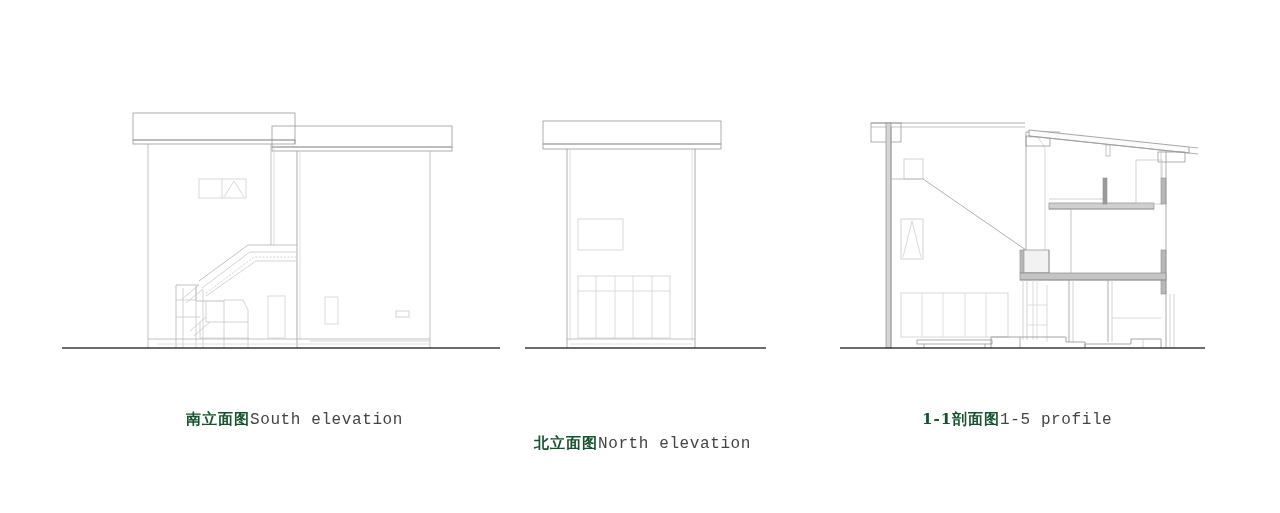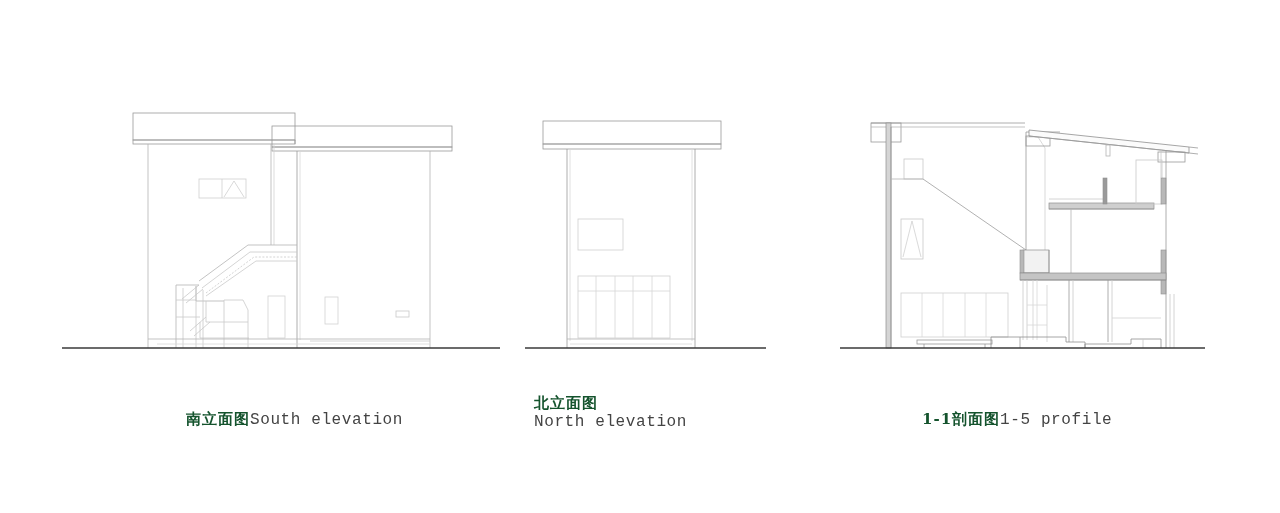--- a/index.html
+++ b/index.html
@@ -40,21 +40,21 @@
     color: #14532d;
     letter-spacing: 1px;
   }
   .caption-en {
     font-family: Liberation Mono, monospace;
     font-size: 16px;
     color: #444444;
     letter-spacing: 0.6px;
   }
   #cap-south { left: 186px; top: 410px; }
-  #cap-north { left: 534px; top: 394px; flex-direction: column; }
+  #cap-north { left: 534px; top: 434px; }
   #cap-section { left: 922px; top: 410px; }
 </style>
 </head>
 <body>
 
 <div id="sheet">
 
   <svg id="drawing-canvas" viewBox="0 0 1280 513" xmlns="http://www.w3.org/2000/svg">
 
     <g id="south-elevation" fill="none" stroke="#c9c9c9" stroke-width="0.8">

